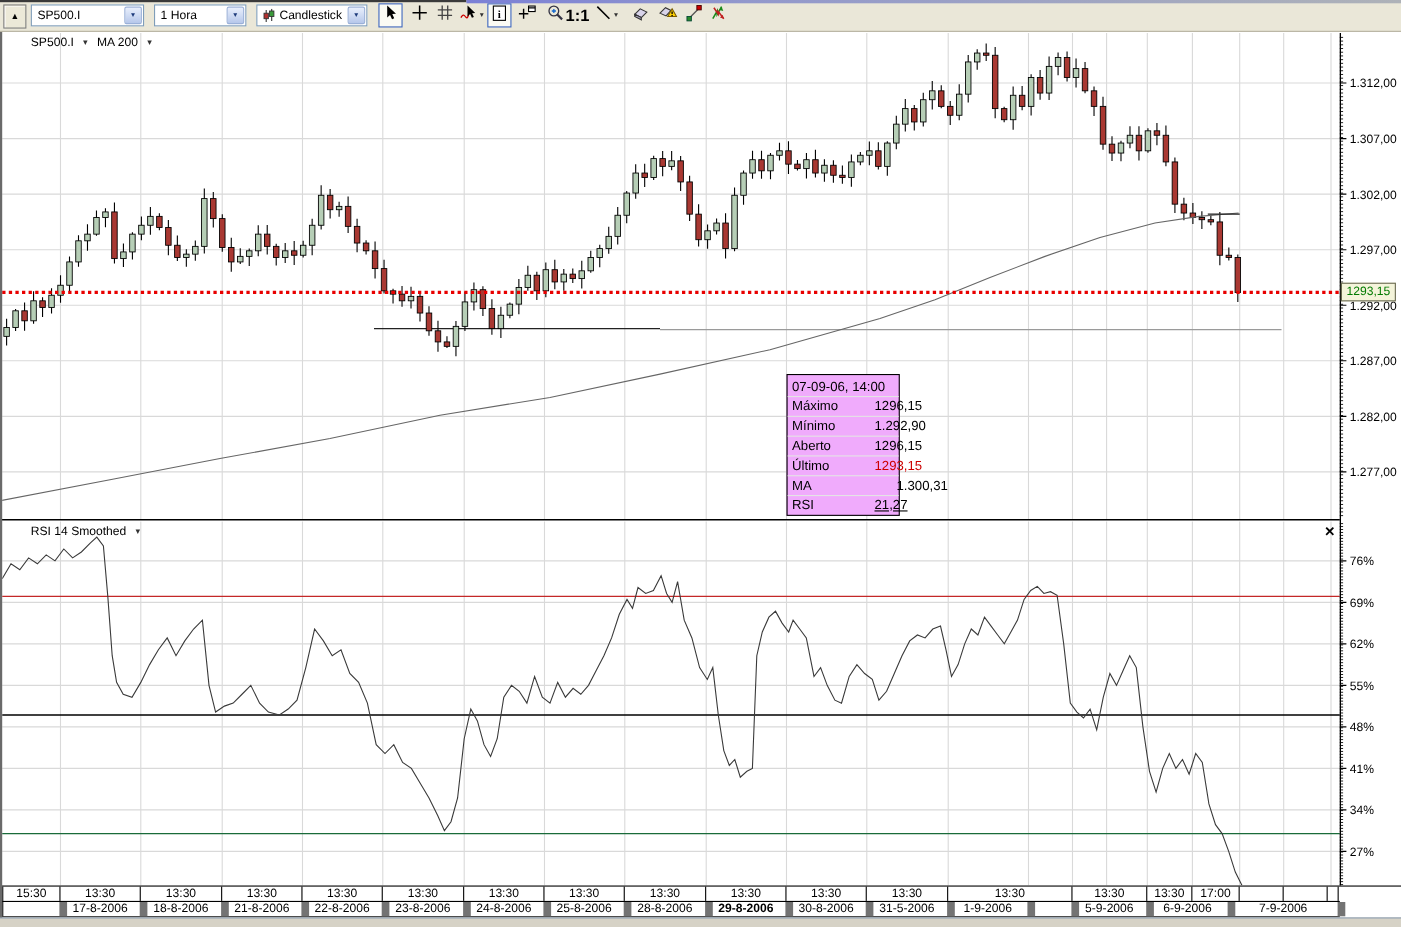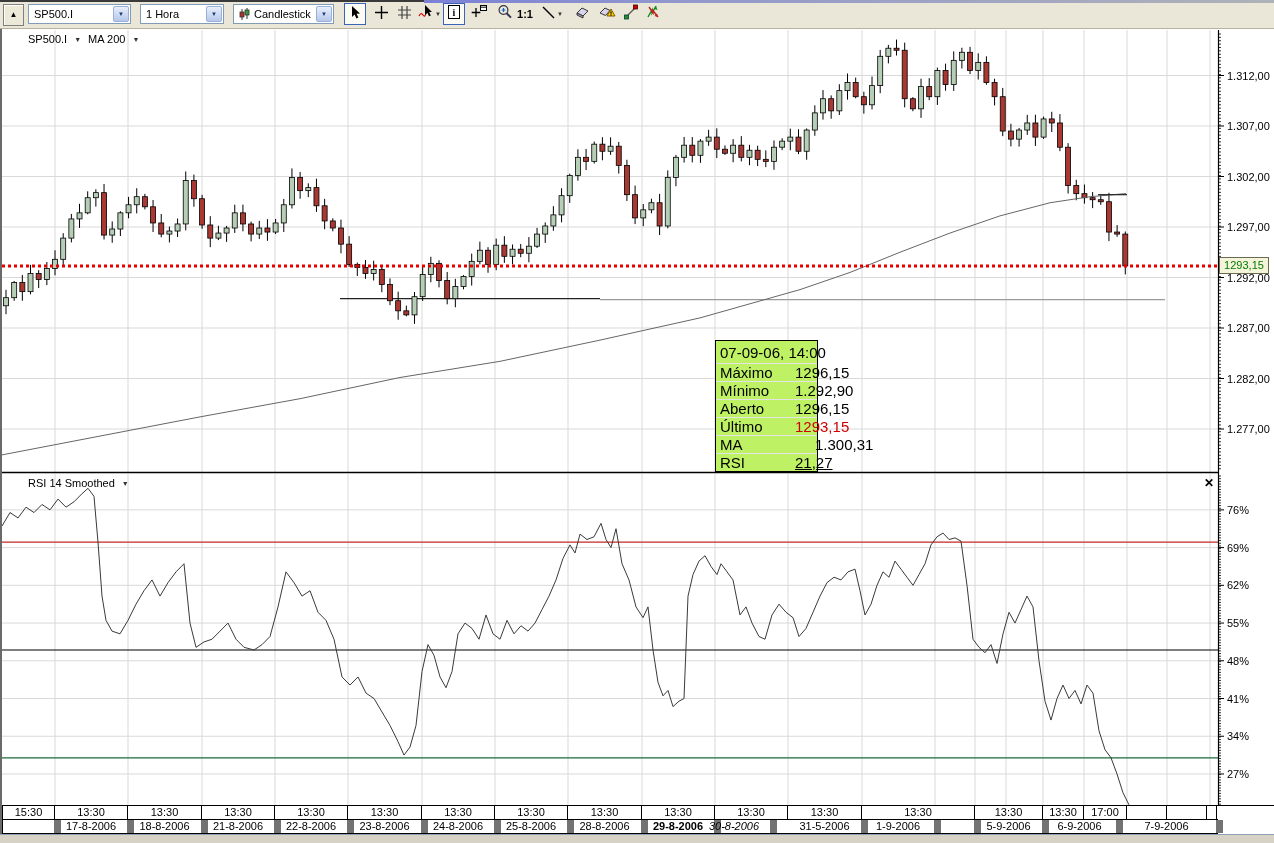--- a/index.html
+++ b/index.html
@@ -17,36 +17,36 @@
   .combo{position:absolute;top:4px;height:20px;background:#fff;border:1px solid #7f9db9;
          box-sizing:border-box;font-size:11px;display:flex;align-items:center;padding-left:5px;cursor:pointer;}
   .combo .arrow-btn{position:absolute;right:1px;top:1px;bottom:1px;width:16px;border-radius:2px;
          background:linear-gradient(#e8effc,#b6c7ea);border:1px solid #9ab0d8;box-sizing:border-box;
          display:flex;align-items:center;justify-content:center;font-size:6px;color:#1c3a7a;}
   .combo .mini-icon{margin-right:4px;display:flex;align-items:center;}
   .tbtn{position:absolute;top:3px;width:22px;height:22px;display:flex;align-items:center;
         justify-content:center;box-sizing:border-box;cursor:pointer;}
   .tbtn.active{border:1px solid #3b63b8;background:#fbfbf4;}
   .tbtn .dd{font-size:6px;color:#333;margin-left:1px;}
-  .ratio-label{font-size:11px;font-weight:bold;letter-spacing:0px;}
+  .ratio-label{font-size:15px;font-weight:bold;letter-spacing:0px;}
   
   .chart-svg{position:absolute;left:0;top:0;z-index:1;}
   .legend-main{position:absolute;left:28px;top:33px;z-index:3;font-size:11px;display:flex;
         align-items:center;gap:4px;cursor:pointer;}
   .legend-main .dd, .legend-rsi .dd{font-size:7px;color:#333;padding:0 3px;}
   .legend-rsi{position:absolute;left:28px;top:477px;z-index:3;font-size:11px;display:flex;
         align-items:center;gap:4px;cursor:pointer;}
   .close-x{position:absolute;left:1201px;top:475px;width:16px;height:16px;z-index:3;
         font-size:12px;font-weight:bold;text-align:center;line-height:16px;cursor:pointer;}
   .price-tag{position:absolute;left:1219px;top:257px;width:50px;height:17px;z-index:3;
         background:#f4f4da;border:1px solid #6a6a50;box-sizing:border-box;color:#007a00;
         font-size:11px;line-height:15px;text-align:center;}
   
-  .tooltip{position:absolute;left:715px;top:340px;width:101px;z-index:4;background:#bef264;
-        border:1px solid #000;font-size:15px;}
+  .tooltip{position:absolute;left:715px;top:340px;width:101px;z-index:4;background:#f0abfc;
+        border:1px solid #000;font-size:12px;}
   .tooltip .hdr{padding:3px 4px 2px 4px;white-space:nowrap;}
   .trow{display:flex;padding:2px 4px;border-top:1px solid #e4e4e4;line-height:13px;gap:28px;}
   .trow .lbl{width:47px;flex:none;}
   .trow .val{flex:1;}
   
   .time-axis{position:absolute;left:0;top:805px;width:1274px;height:28px;z-index:3;background:#fff;
         border-top:1px solid #000;font-size:11px;}
   .time-axis .row-line{position:absolute;left:0;top:13px;width:1218px;height:0;border-top:1px solid #000;}
   .time-axis .bottom-line{position:absolute;left:0;top:27px;width:1218px;height:0;border-top:1px solid #000;}
   .time-axis .left-line{position:absolute;left:2px;top:0;width:0;height:27px;border-left:1px solid #000;}
@@ -934,21 +934,21 @@
       <div class="dcell" style="left: 3px; width: 51px;"></div>
       <div class="dcell" style="left: 55px; width: 72px;">17-8-2006</div>
       <div class="dcell" style="left: 128px; width: 73px;">18-8-2006</div>
       <div class="dcell" style="left: 202px; width: 72px;">21-8-2006</div>
       <div class="dcell" style="left: 275px; width: 72px;">22-8-2006</div>
       <div class="dcell" style="left: 348px; width: 73px;">23-8-2006</div>
       <div class="dcell" style="left: 422px; width: 72px;">24-8-2006</div>
       <div class="dcell" style="left: 495px; width: 72px;">25-8-2006</div>
       <div class="dcell" style="left: 568px; width: 73px;">28-8-2006</div>
       <div class="dcell" style="left: 642px; width: 72px; font-weight: bold;">29-8-2006</div>
-      <div class="dcell" style="left: 698px; width: 72px; font-style: italic;">30-8-2006</div>
+      <div class="dcell" style="left: 715px; width: 72px;">30-8-2006</div>
       <div class="dcell" style="left: 788px; width: 73px;">31-5-2006</div>
       <div class="dcell" style="left: 862px; width: 72px;">1-9-2006</div>
       <div class="dcell" style="left: 935px; width: 39px;"></div>
       <div class="dcell" style="left: 975px; width: 67px;">5-9-2006</div>
       <div class="dcell" style="left: 1043px; width: 73px;">6-9-2006</div>
       <div class="dcell" style="left: 1117px; width: 99px;">7-9-2006</div>
     </div>
 
   <div class="bottom-strip"></div>
 </div>

